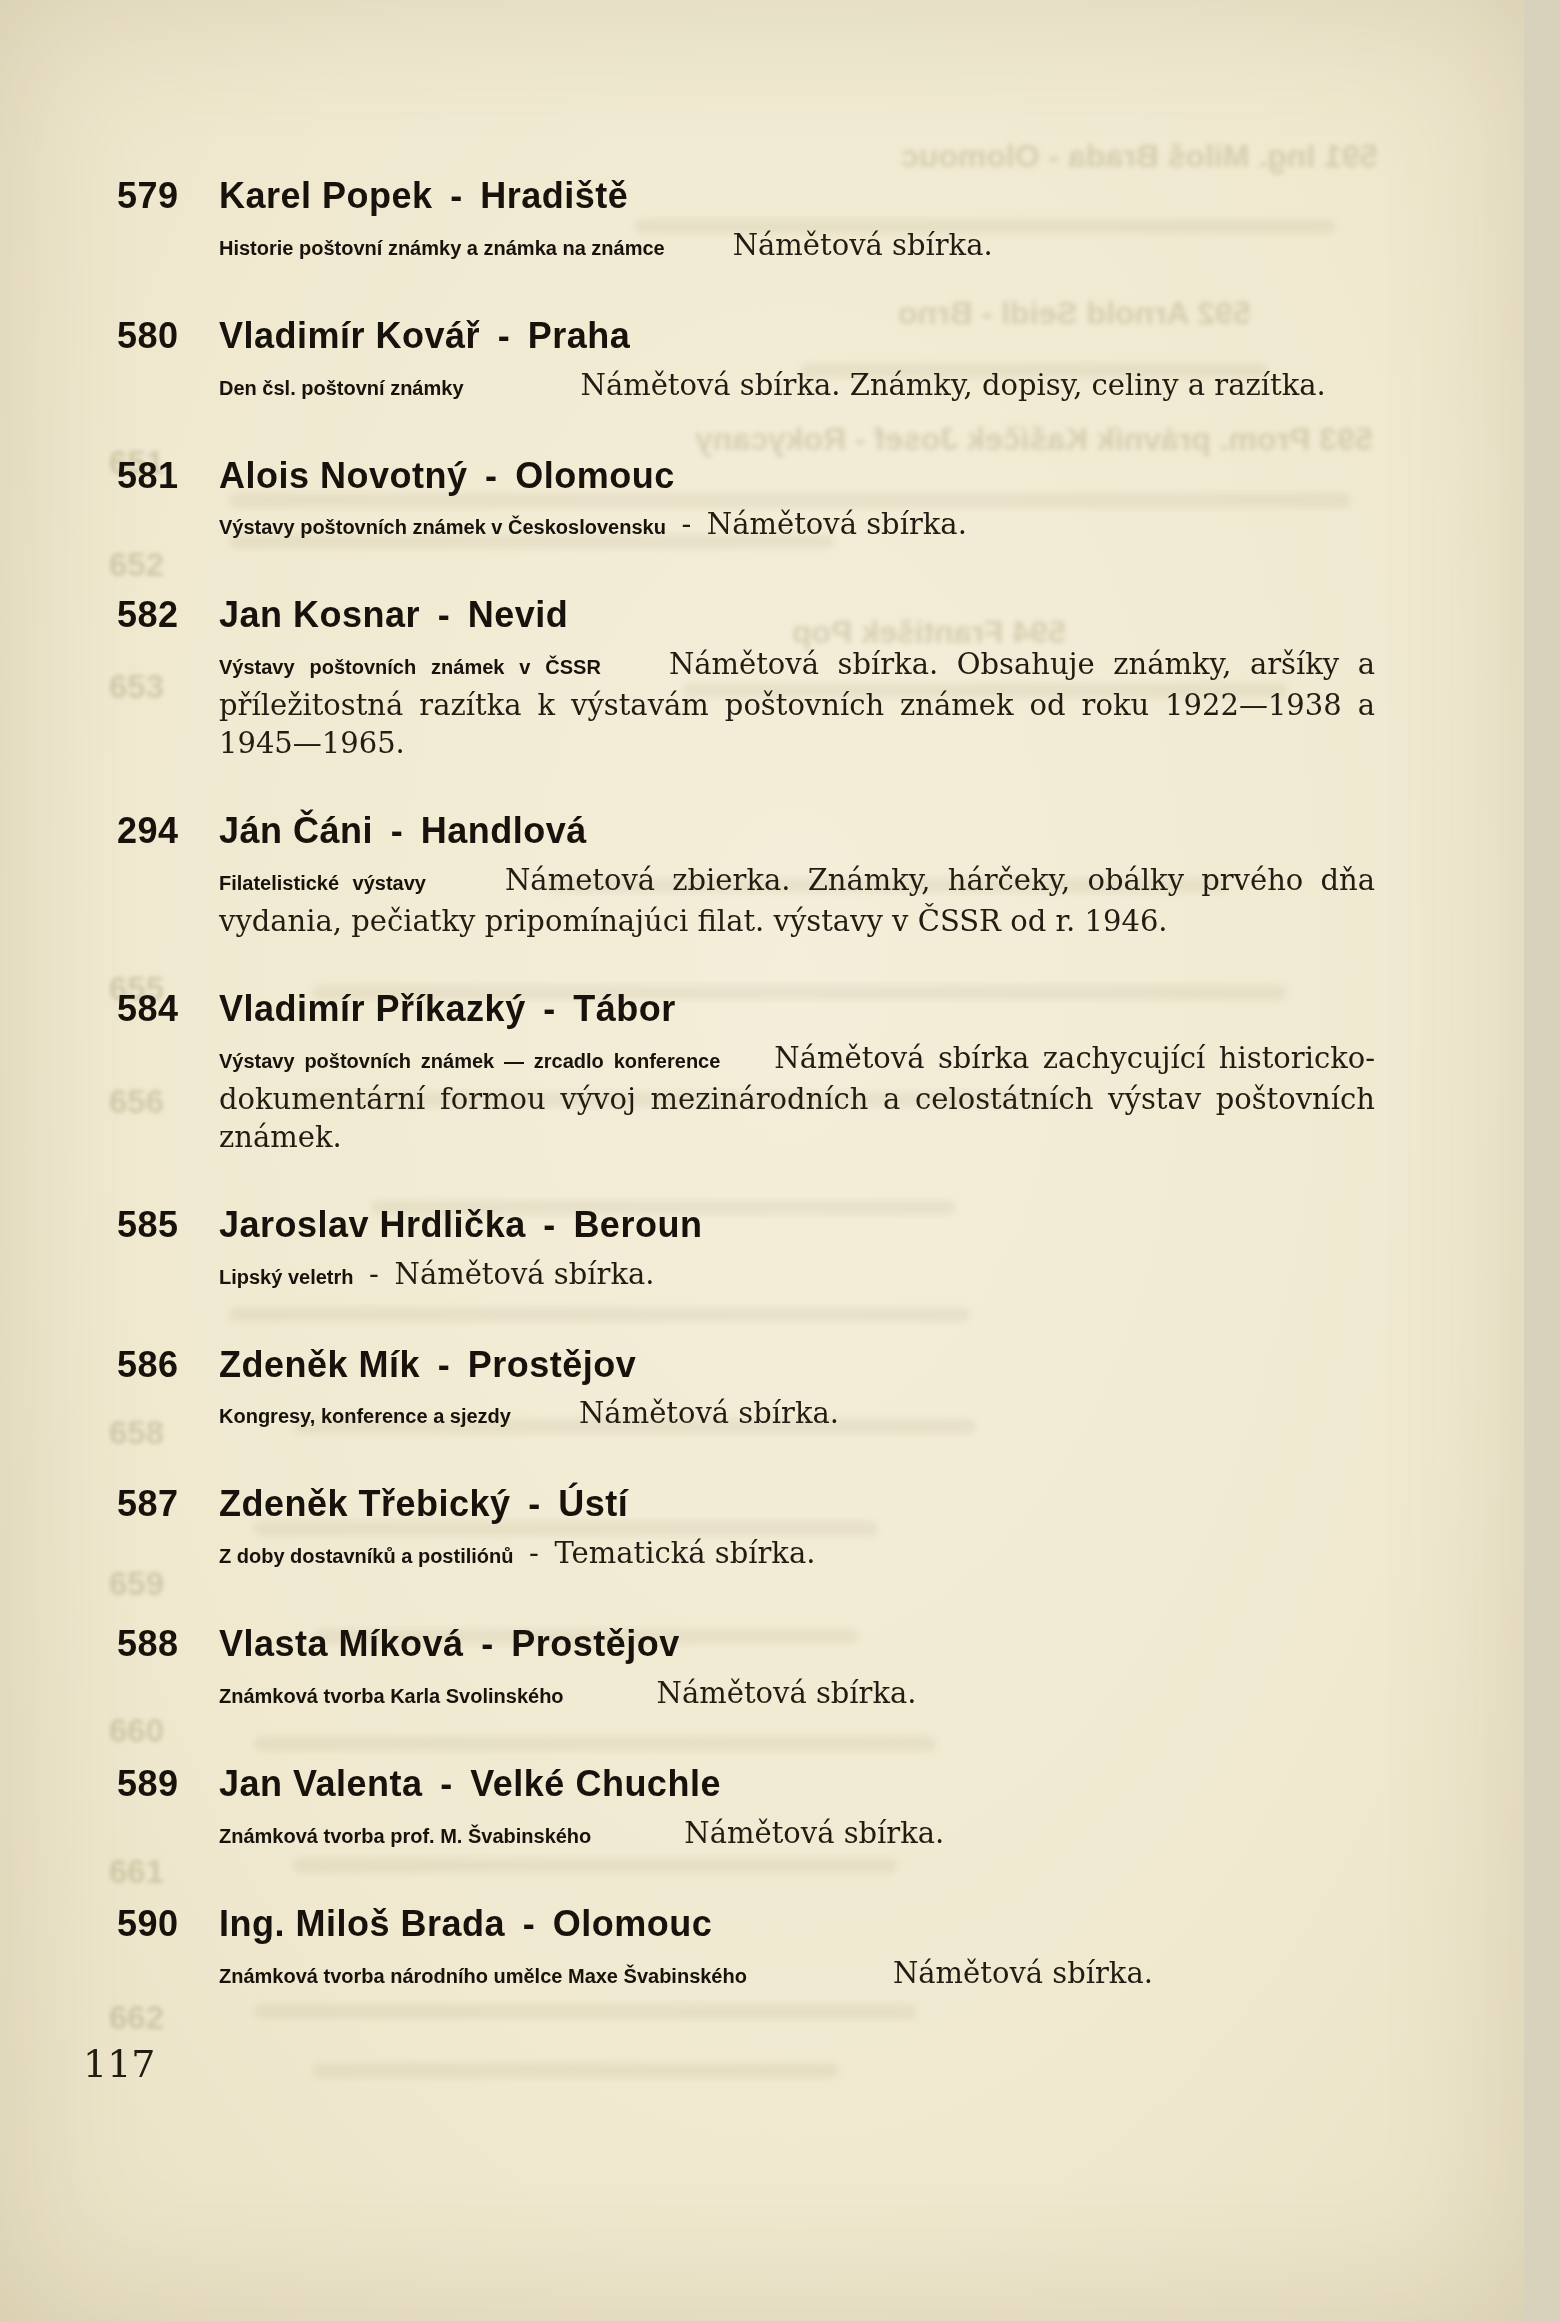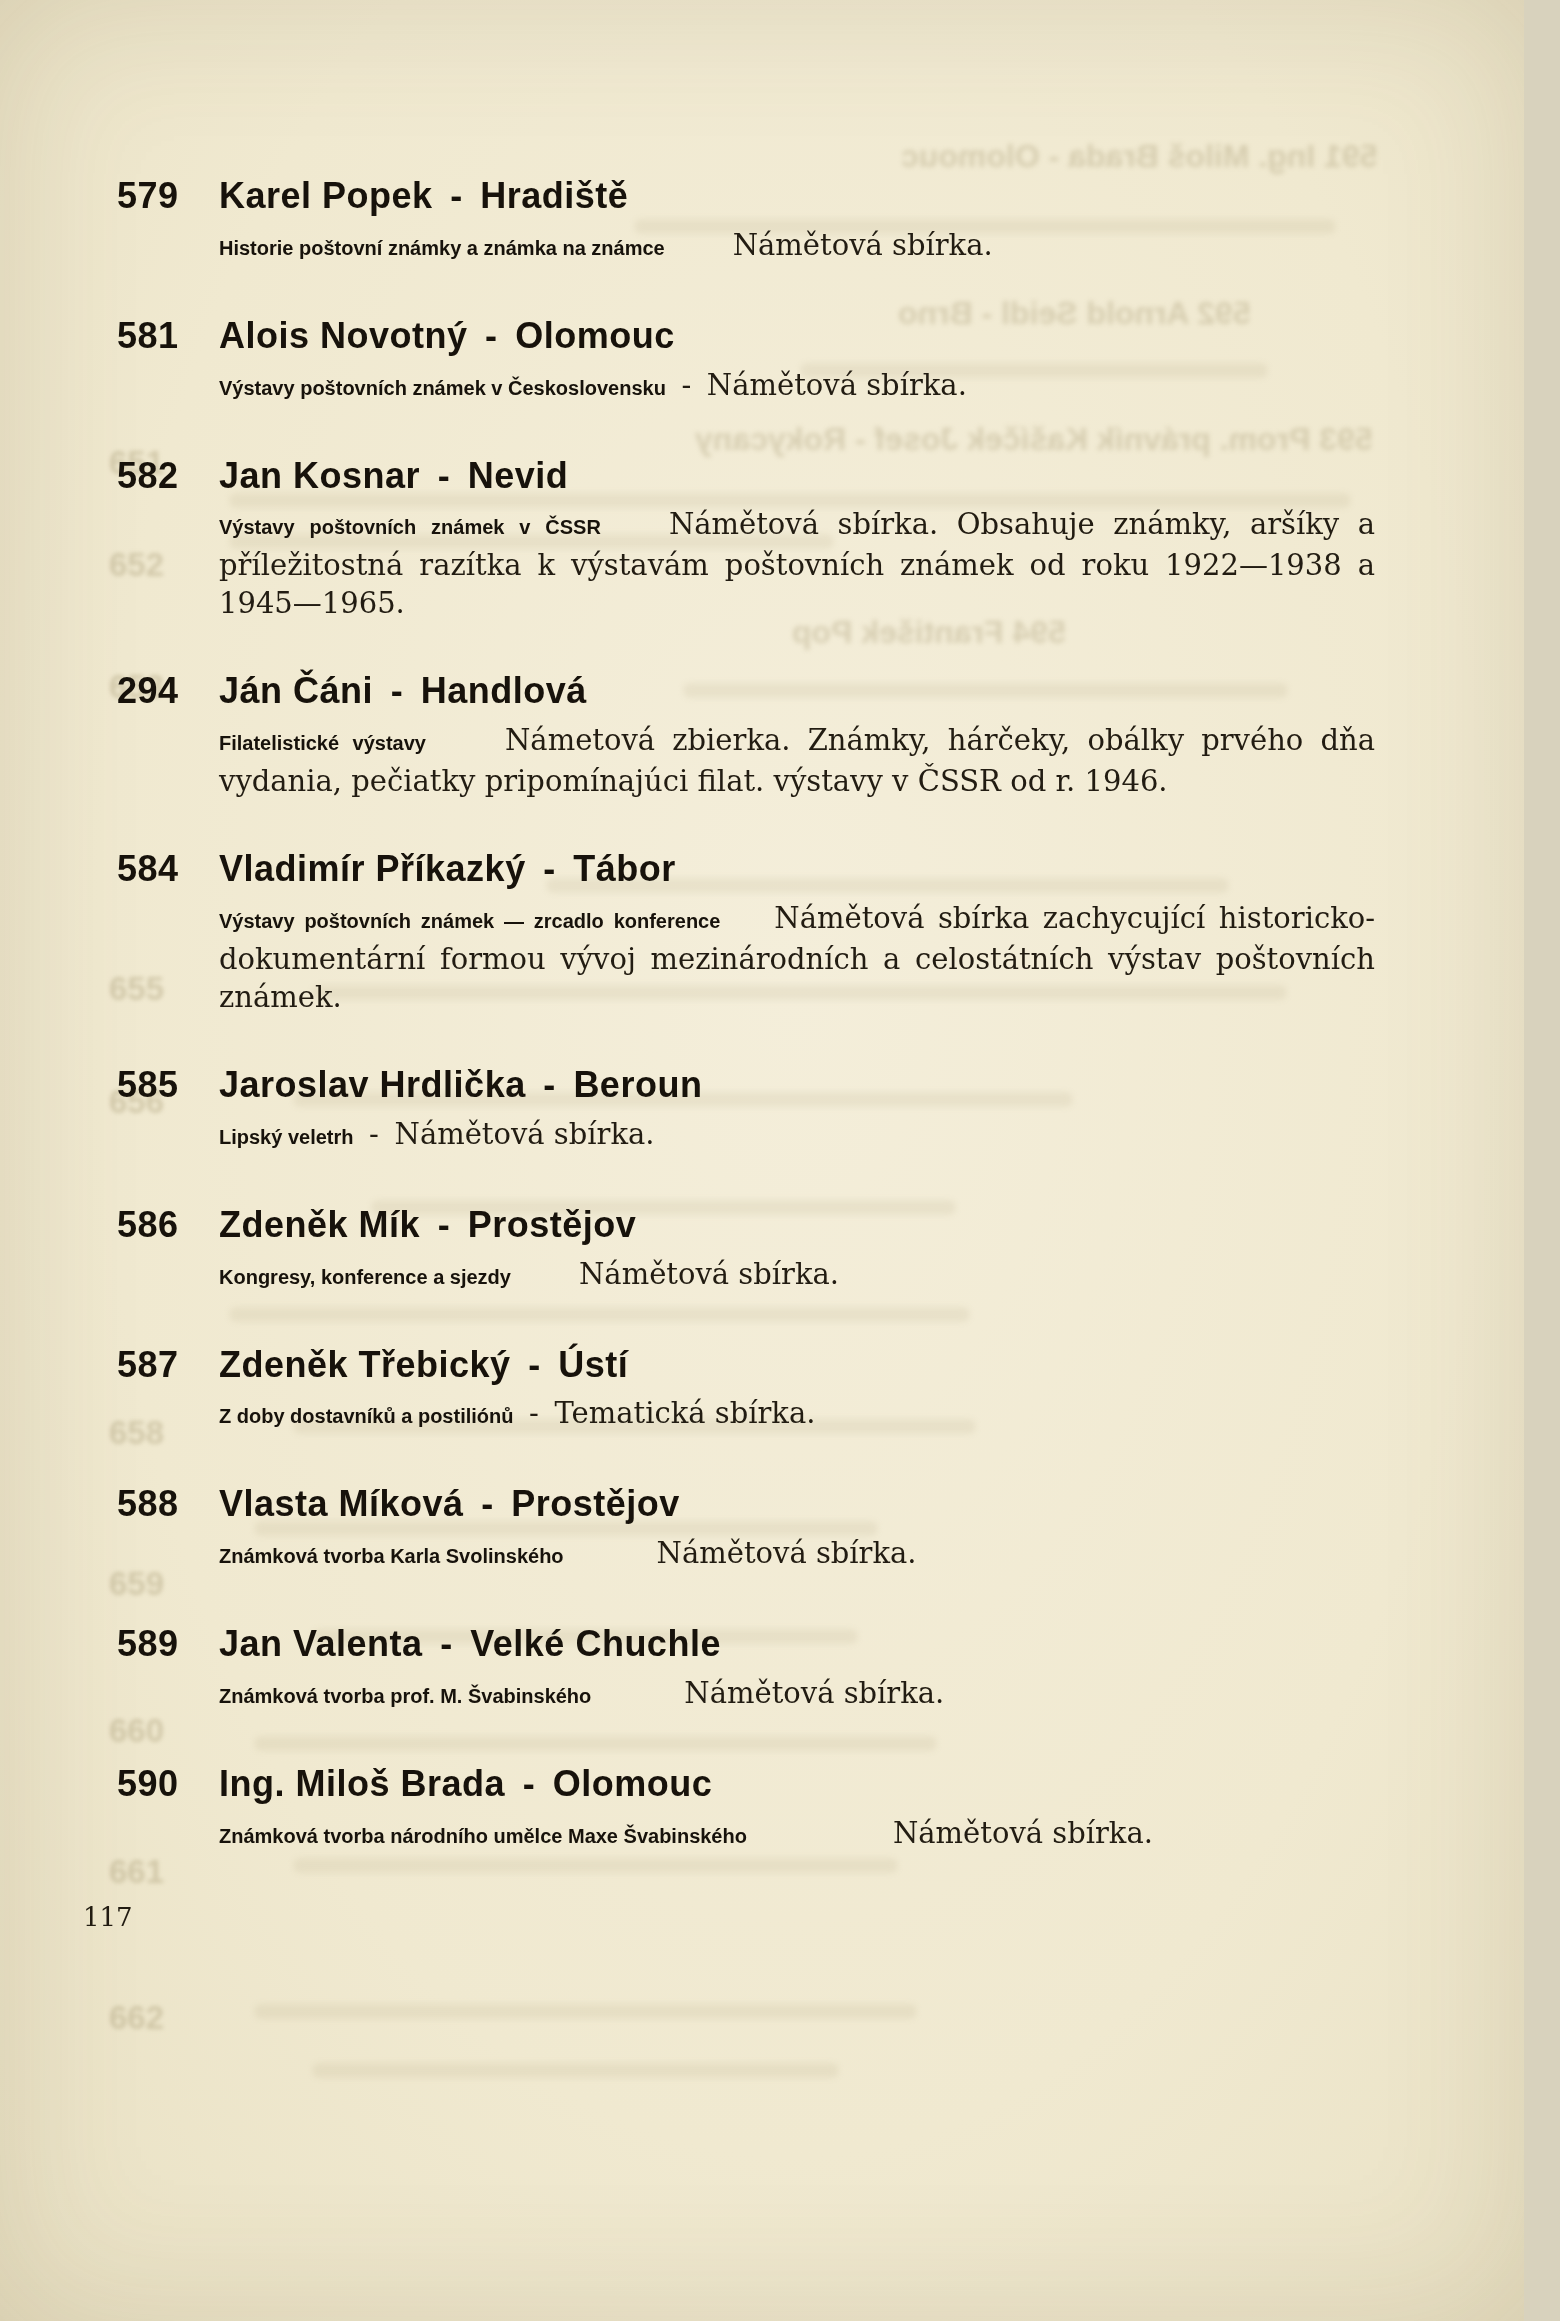--- a/index.html
+++ b/index.html
@@ -60,21 +60,21 @@
   }
   .title {
     font-family:"Liberation Sans", sans-serif;
     font-weight:bold; font-size:20px;
     color:#17120b;
   }
   .sep { margin:0 15.6px; }
 
   .pagenum {
     margin-left:-34px; margin-top:13.7px;
-    font-size:26px; color:#221c12;
+    font-size:38px; color:#221c12;
   }
 </style>
 </head>
 <body>
 
 <div class="page">
 
   <div class="ghosts">
     <div class="ghost-h" style="top:138px; right:146px;">591  Ing. Miloš Brada  -  Olomouc</div>
     <div class="ghost-h" style="top:295px; right:273px;">592  Arnold Seidl  -  Brno</div>
@@ -112,20 +112,25 @@
   </div>
 
   <div class="content">
 
     <section class="entry">
       <span class="num">579</span>
       <h2 class="head"><span>Karel Popek</span><span class="hdash">-</span><span>Hradiště</span></h2>
       <p class="body"><span class="title">Historie poštovní známky a známka na známce</span><span class="desc" style="margin-left:68px;">Námětová sbírka.</span></p>
     </section>
 
+    <section class="entry">
+      <span class="num">580</span>
+      <h2 class="head"><span>Vladimír Kovář</span><span class="hdash">-</span><span>Praha</span></h2>
+      <p class="body"><span class="title">Den čsl. poštovní známky</span><span class="desc" style="margin-left:117px;">Námětová sbírka. Známky, dopisy, celiny a razítka.</span></p>
+    </section>
 
     <section class="entry">
       <span class="num">581</span>
       <h2 class="head"><span>Alois Novotný</span><span class="hdash">-</span><span>Olomouc</span></h2>
       <p class="body"><span class="title">Výstavy poštovních známek v Československu</span><span class="sep">-</span><span class="desc">Námětová sbírka.</span></p>
     </section>
 
     <section class="entry">
       <span class="num">582</span>
       <h2 class="head"><span>Jan Kosnar</span><span class="hdash">-</span><span>Nevid</span></h2>

